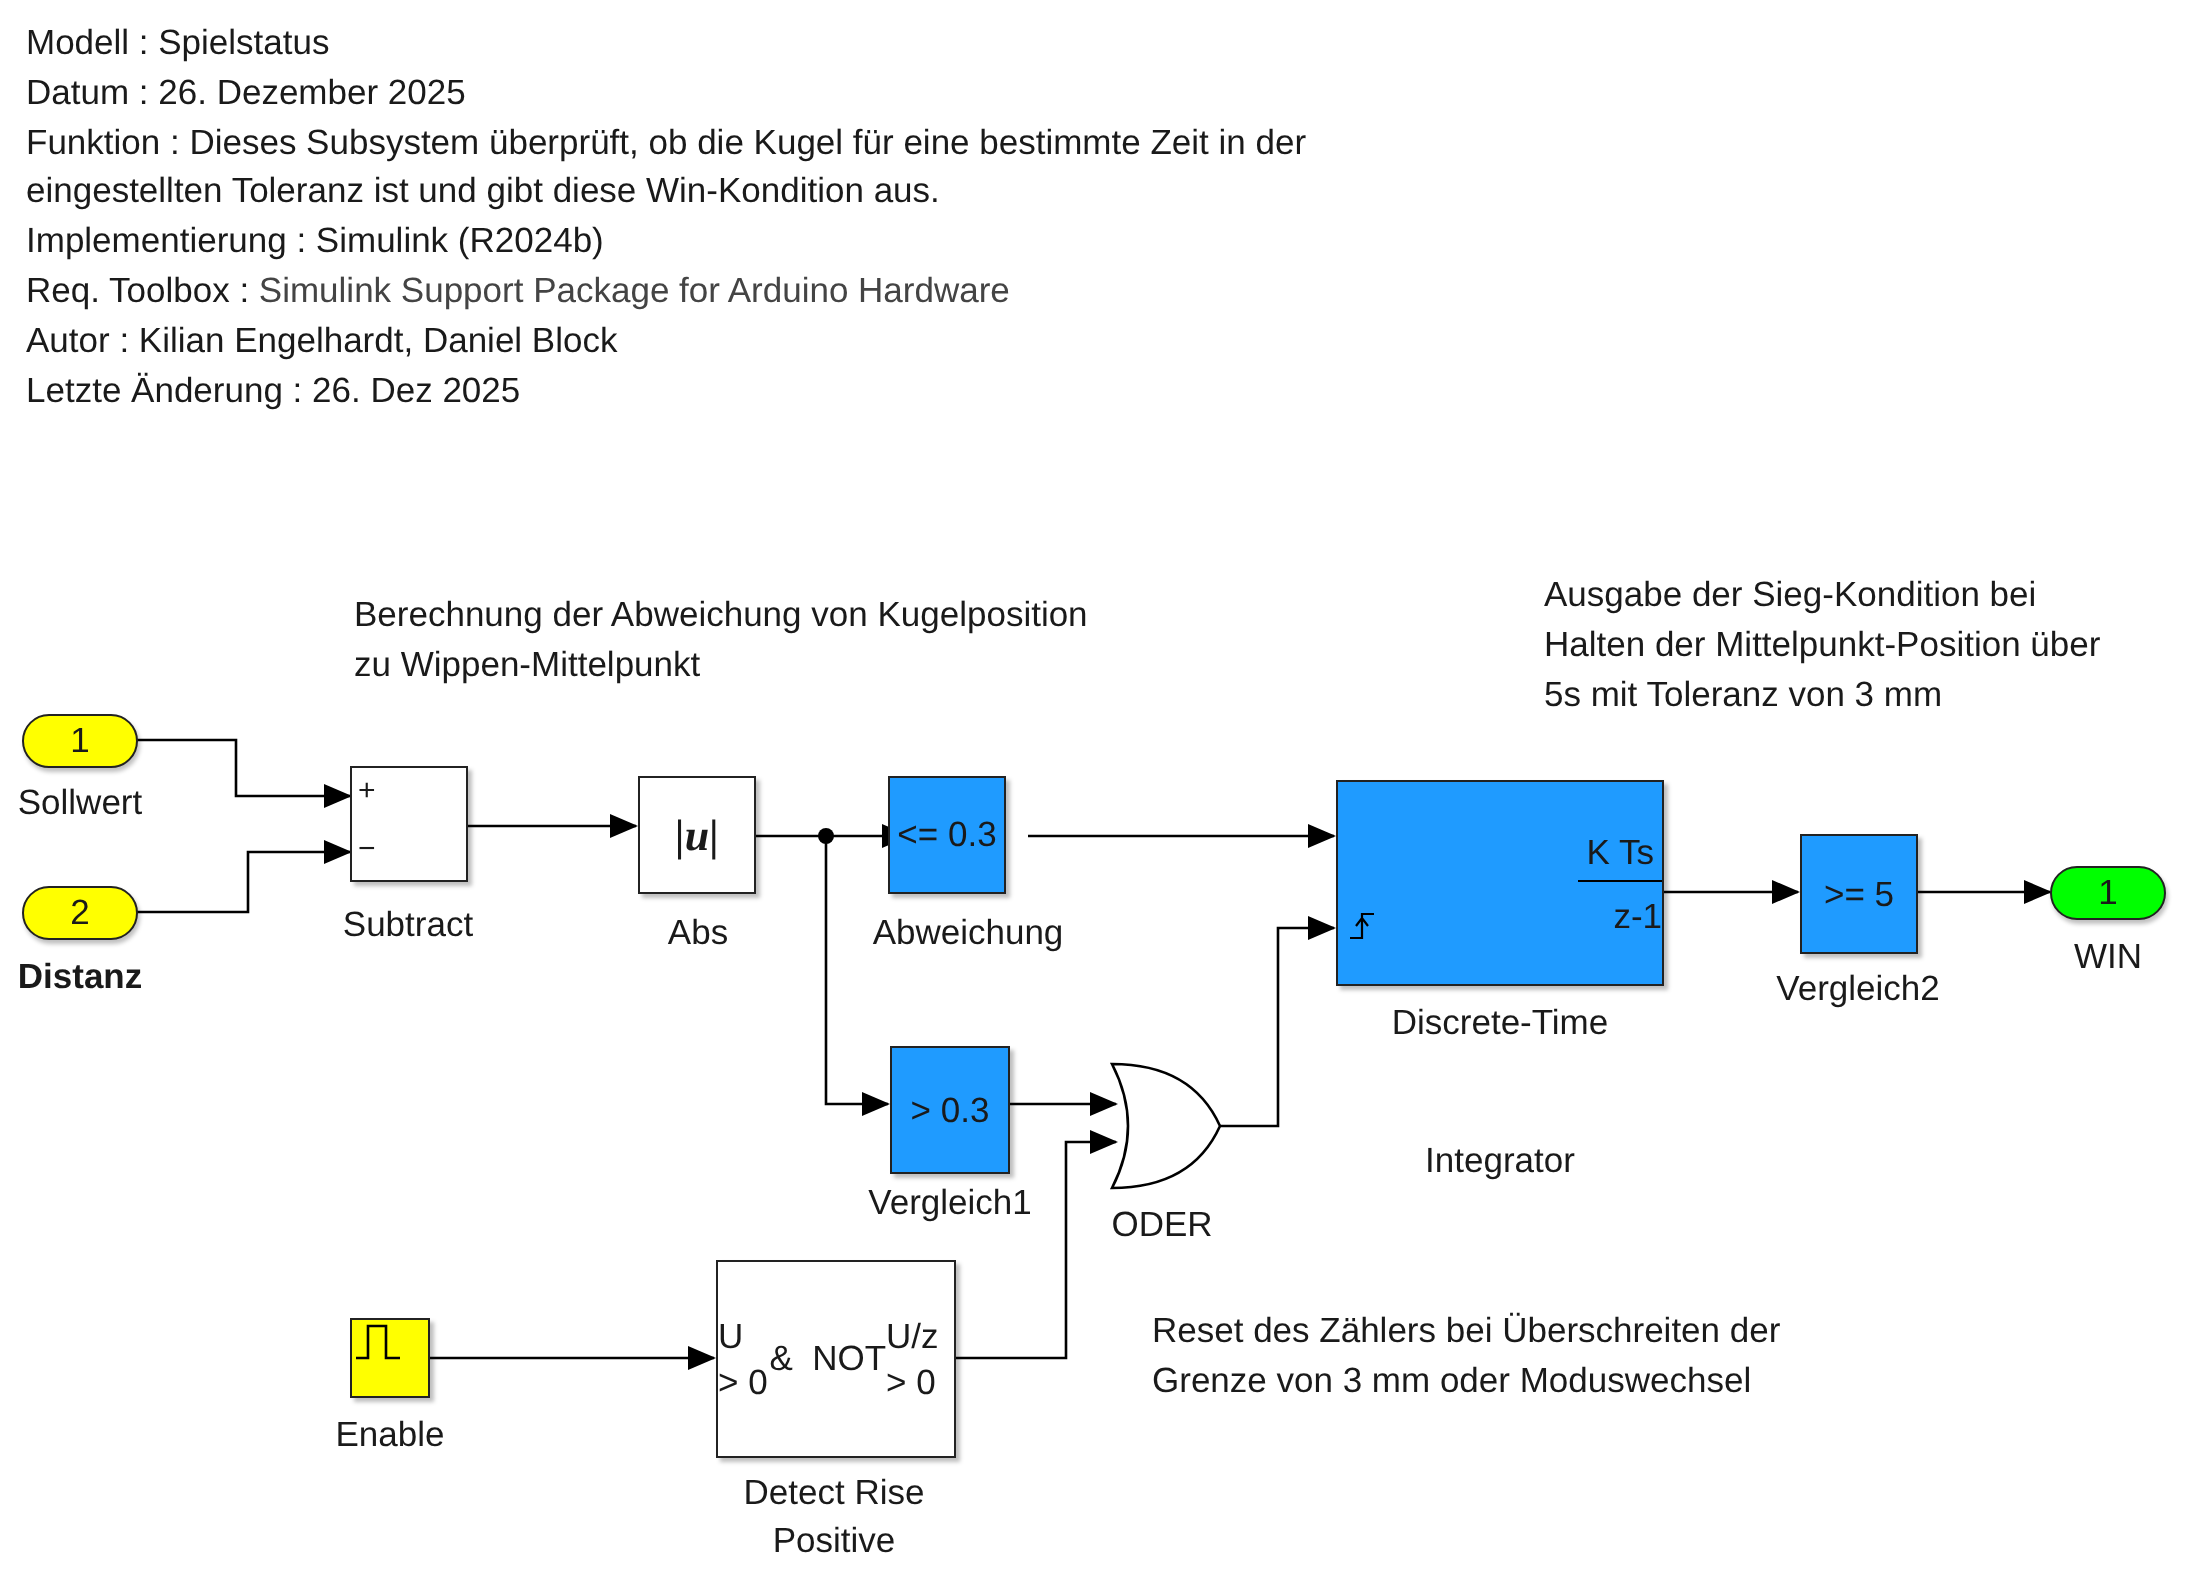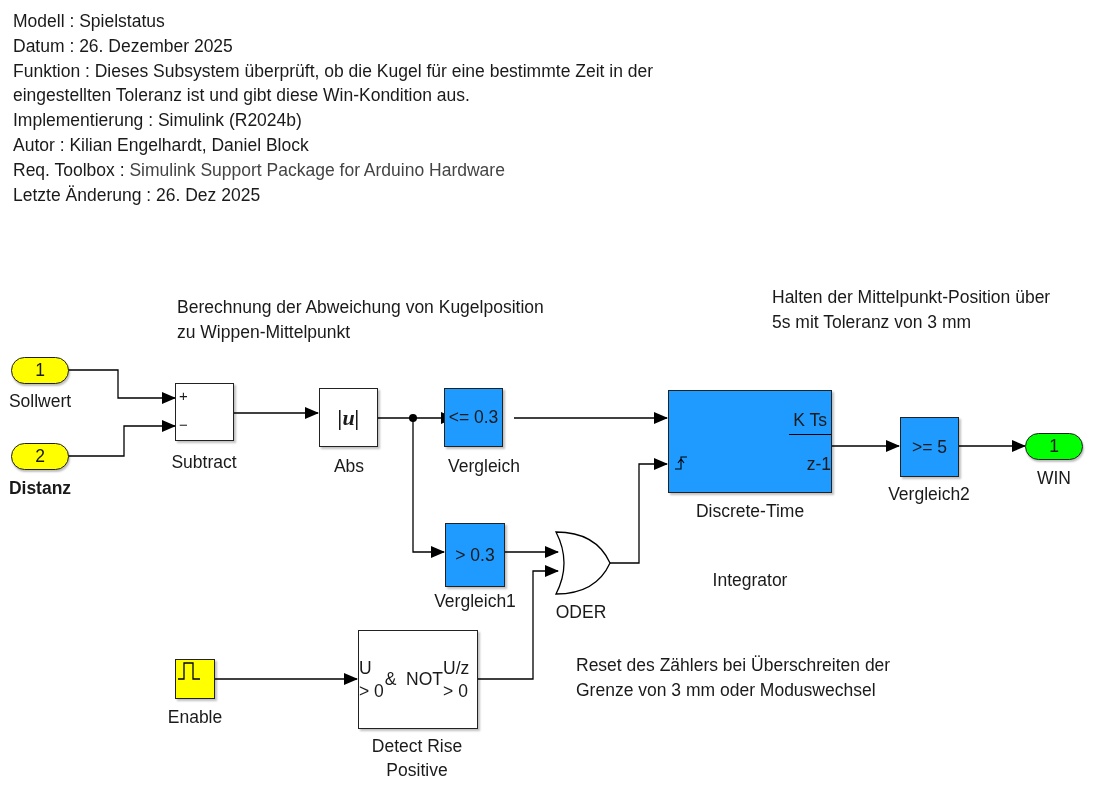--- a/index.html
+++ b/index.html
@@ -21,30 +21,31 @@
 </style>
 </head>
 <body>
 
 <div class="info">
   <div>Modell : Spielstatus</div>
   <div>Datum : 26. Dezember 2025</div>
   <div>Funktion : Dieses Subsystem überprüft, ob die Kugel für eine bestimmte Zeit in der</div>
   <div>eingestellten Toleranz ist und gibt diese Win-Kondition aus.</div>
   <div>Implementierung : Simulink (R2024b)</div>
+  <div><span>Req. Toolbox : </span><span class="muted">Simulink Support Package for Arduino Hardware</span></div>
   <div>Autor : Kilian Engelhardt, Daniel Block</div>
-  <div><span>Req. Toolbox : </span><span class="muted">Simulink Support Package for Arduino Hardware</span></div>
   <div>Letzte Änderung : 26. Dez 2025</div>
 </div>
 
 <div class="note" style="left:177px; top:295px;">
   <div>Berechnung der Abweichung von Kugelposition</div>
   <div>zu Wippen-Mittelpunkt</div>
 </div>
 <div class="note" style="left:772px; top:285px;">
+  <div>Ausgabe der Sieg-Kondition bei</div>
   <div>Halten der Mittelpunkt-Position über</div>
   <div>5s mit Toleranz von 3 mm</div>
 </div>
 <div class="note" style="left:576px; top:653px;">
   <div>Reset des Zählers bei Überschreiten der</div>
   <div>Grenze von 3 mm oder Moduswechsel</div>
 </div>
 
 <svg width="1104" height="791">
   <defs>
@@ -88,32 +89,32 @@
 <div class="lbl" style="left:204px; top:450px;">Subtract</div>
 
 <div class="blk white" style="left:319px; top:388px; width:59px; height:59px; font-family:'Liberation Serif', serif; font-size:22px; font-style:italic; font-weight:bold;">
   <span>|u|</span>
 </div>
 <div class="lbl" style="left:349px; top:454px;">Abs</div>
 
 <div class="blk blue" style="left:444px; top:388px; width:59px; height:59px;">
   <span>&lt;= 0.3</span>
 </div>
-<div class="lbl" style="left:484px; top:454px;">Vergleich</div>
+<div class="lbl" style="left:484px; top:454px;">Abweichung</div>
 
 <div class="blk blue" style="left:445px; top:523px; width:60px; height:64px;">
   <span>&gt; 0.3</span>
 </div>
 <div class="lbl" style="left:475px; top:589px;">Vergleich1</div>
 
 <div class="lbl" style="left:581px; top:600px;">ODER</div>
 
 <div class="blk blue" style="left:668px; top:390px; width:164px; height:103px; flex-direction:column;align-items:flex-end;">
   <span style="padding:0 4px 3px; border-bottom:1.3px solid #000; line-height:22px;">K Ts</span>
-  <span style="padding-top:18px; line-height:22px;">z-1</span>
+  <span style="padding-top:6px; line-height:22px;">z-1</span>
   <svg style="position:absolute; left:6px; top:64px;" width="14" height="16">
     <path d="M0,14 H6 V2 H12 M3,8 L6,4 L9,8" stroke="#000" stroke-width="1.1" fill="none"></path>
   </svg>
 </div>
 <div class="lbl" style="left:750px; top:499px;">Discrete-Time</div>
 <div class="lbl" style="left:750px; top:524px;margin-top:44px;">Integrator</div>
 
 <div class="blk blue" style="left:900px; top:417px; width:59px; height:60px;">
   <span>&gt;= 5</span>
 </div>

